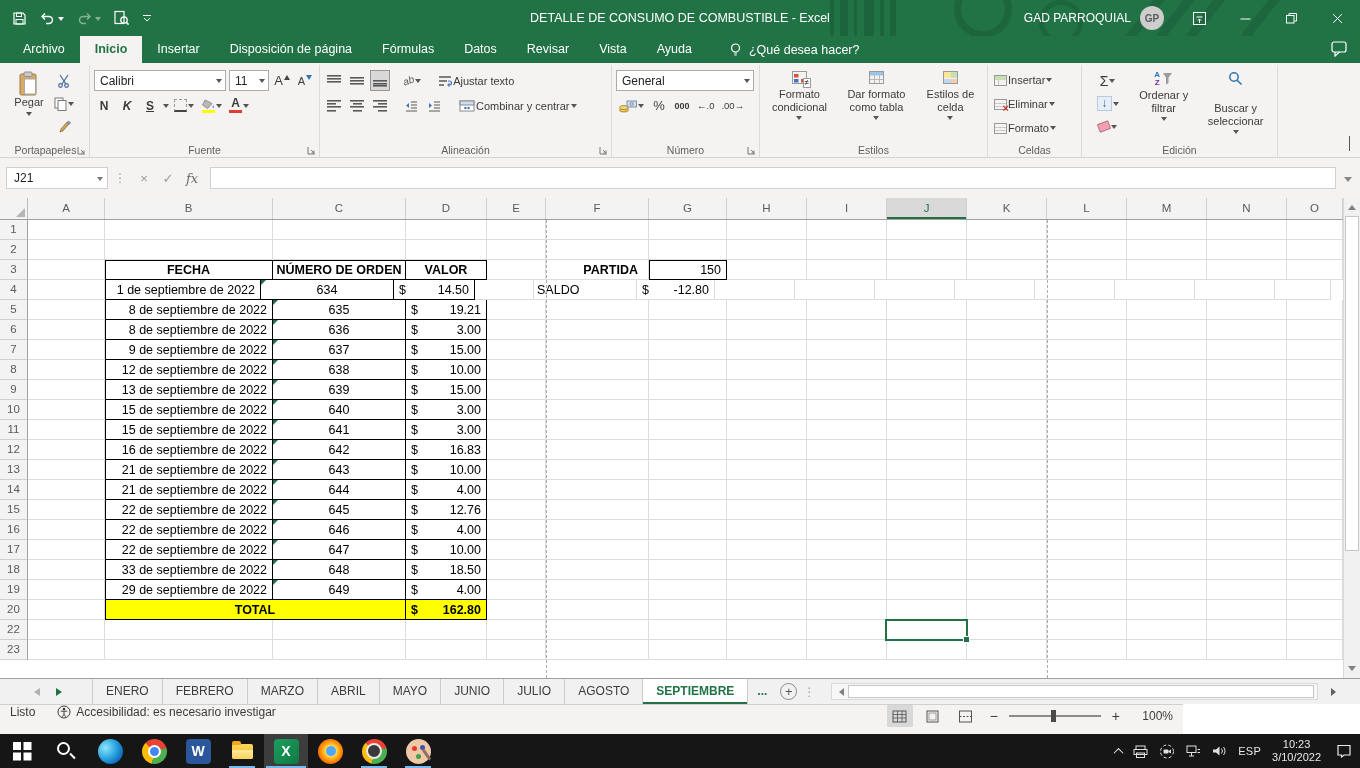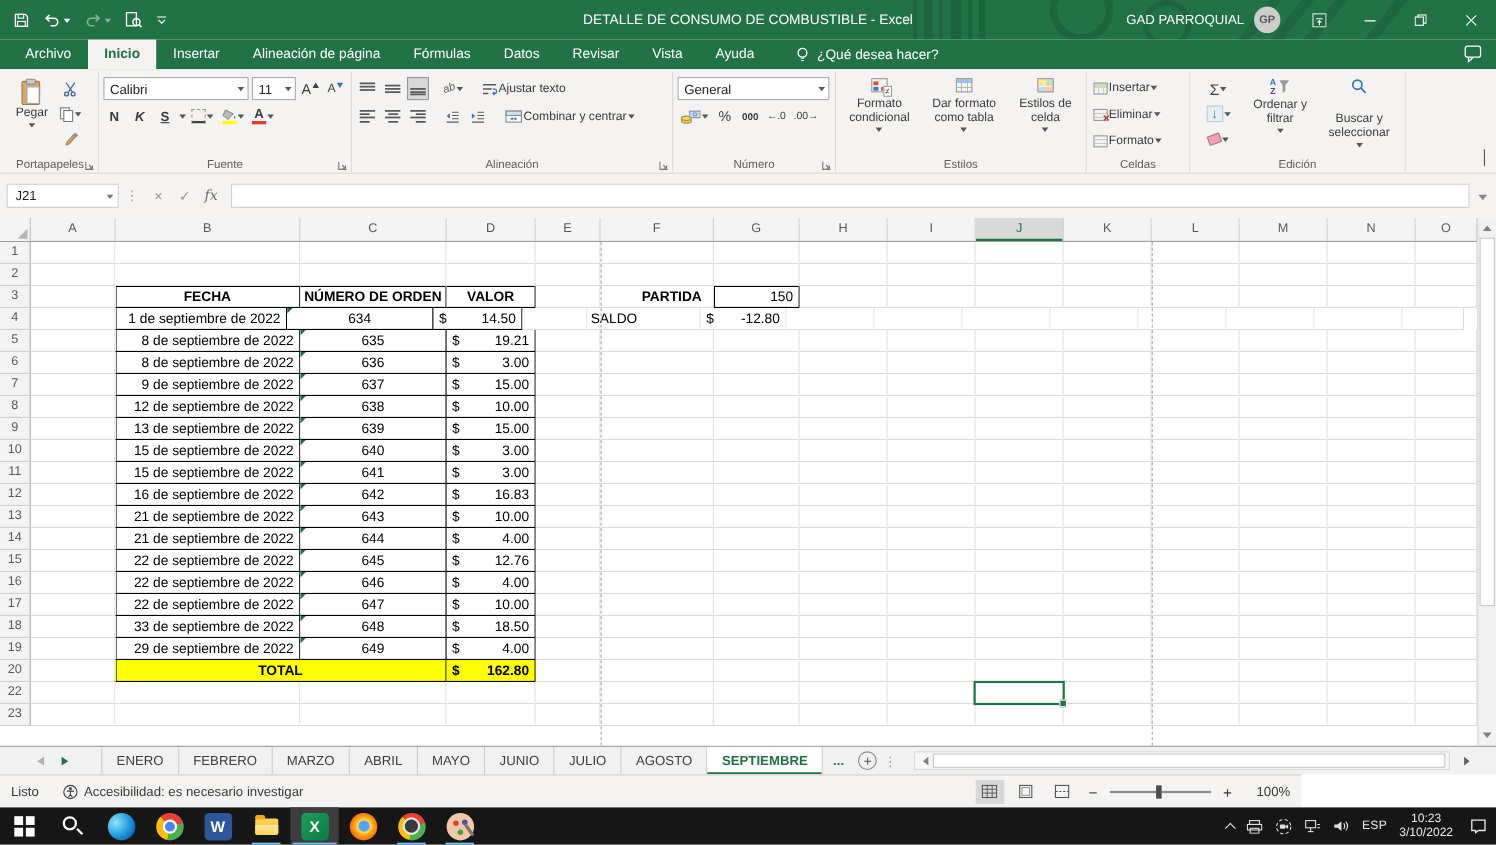--- a/index.html
+++ b/index.html
@@ -130,21 +130,21 @@
   .stab.more{color:var(--green);font-weight:bold;border-right:none;padding:0 9px;}
   .addsheet{width:17px;height:17px;border:1px solid #8a8a8a;border-radius:50%;color:#555;font-size:13px;line-height:15px;text-align:center;margin-left:4px;}
   #hscroll{flex:1;height:17px;margin:0 8px 0 10px;background:#f7f7f7;border:1px solid #d9d9d9;position:relative;}
   .hs-arr{position:absolute;left:0;top:0;bottom:0;width:15px;display:flex;align-items:center;justify-content:center;}
   .tri-l2{width:0;height:0;border:4px solid transparent;border-right:5px solid #808080;}
   #hthumb{position:absolute;left:16px;right:3px;top:1px;bottom:1px;background:#fff;border:1px solid #c6c6c6;}
   .hs-right{width:18px;display:flex;justify-content:center;margin-right:16px;}
   .tri-r2{width:0;height:0;border:4px solid transparent;border-left:5px solid #606060;}
 
   
-  #statusbar{position:absolute;top:704px;left:0;width:1183px;height:30px;background:var(--ribbon);border-top:1px solid #d0cece;display:flex;align-items:center;padding:0 10px;font-size:12px;color:#3b3b3b;}
+  #statusbar{position:absolute;top:704px;left:0;width:1183px;height:30px;background:var(--ribbon);border-top:1px solid #d0cece;display:flex;align-items:flex-start;padding:0 10px;font-size:12px;color:#3b3b3b;}
   .acc{display:flex;align-items:center;gap:5px;margin-left:22px;}
   .sright{margin-left:auto;display:flex;align-items:center;gap:7px;}
   .viewbtn{width:26px;height:22px;display:flex;align-items:center;justify-content:center;}
   .viewbtn.active{background:#d8d8d8;}
   .zminus,.zplus{font-size:14px;color:#3b3b3b;padding:0 4px;}
   .ztrack{width:92px;height:2px;background:#8a8a8a;position:relative;}
   .zthumb{position:absolute;left:42px;top:-5px;width:5px;height:12px;background:#4a4a4a;}
   .zlabel{width:42px;text-align:right;}
 
   
@@ -264,21 +264,21 @@
         </svg>
     </span>
   </div>
 </div>
 
 <div id="tabrow">
   <div id="ribbon-tabs" style="display:flex">
       <div class="rtab">Archivo</div>
       <div class="rtab active">Inicio</div>
       <div class="rtab">Insertar</div>
-      <div class="rtab">Alineación de página</div>
+      <div class="rtab">Disposición de página</div>
       <div class="rtab">Fórmulas</div>
       <div class="rtab">Datos</div>
       <div class="rtab">Revisar</div>
       <div class="rtab">Vista</div>
       <div class="rtab">Ayuda</div>
     </div>
   <div class="tellme">
     <svg width="13" height="15">
         <circle cx="6.5" cy="6" r="4" fill="none" stroke="#fff" stroke-width="1.2"></circle>
         <path d="M5 11h3M5.3 13h2.4" stroke="#fff"></path>

